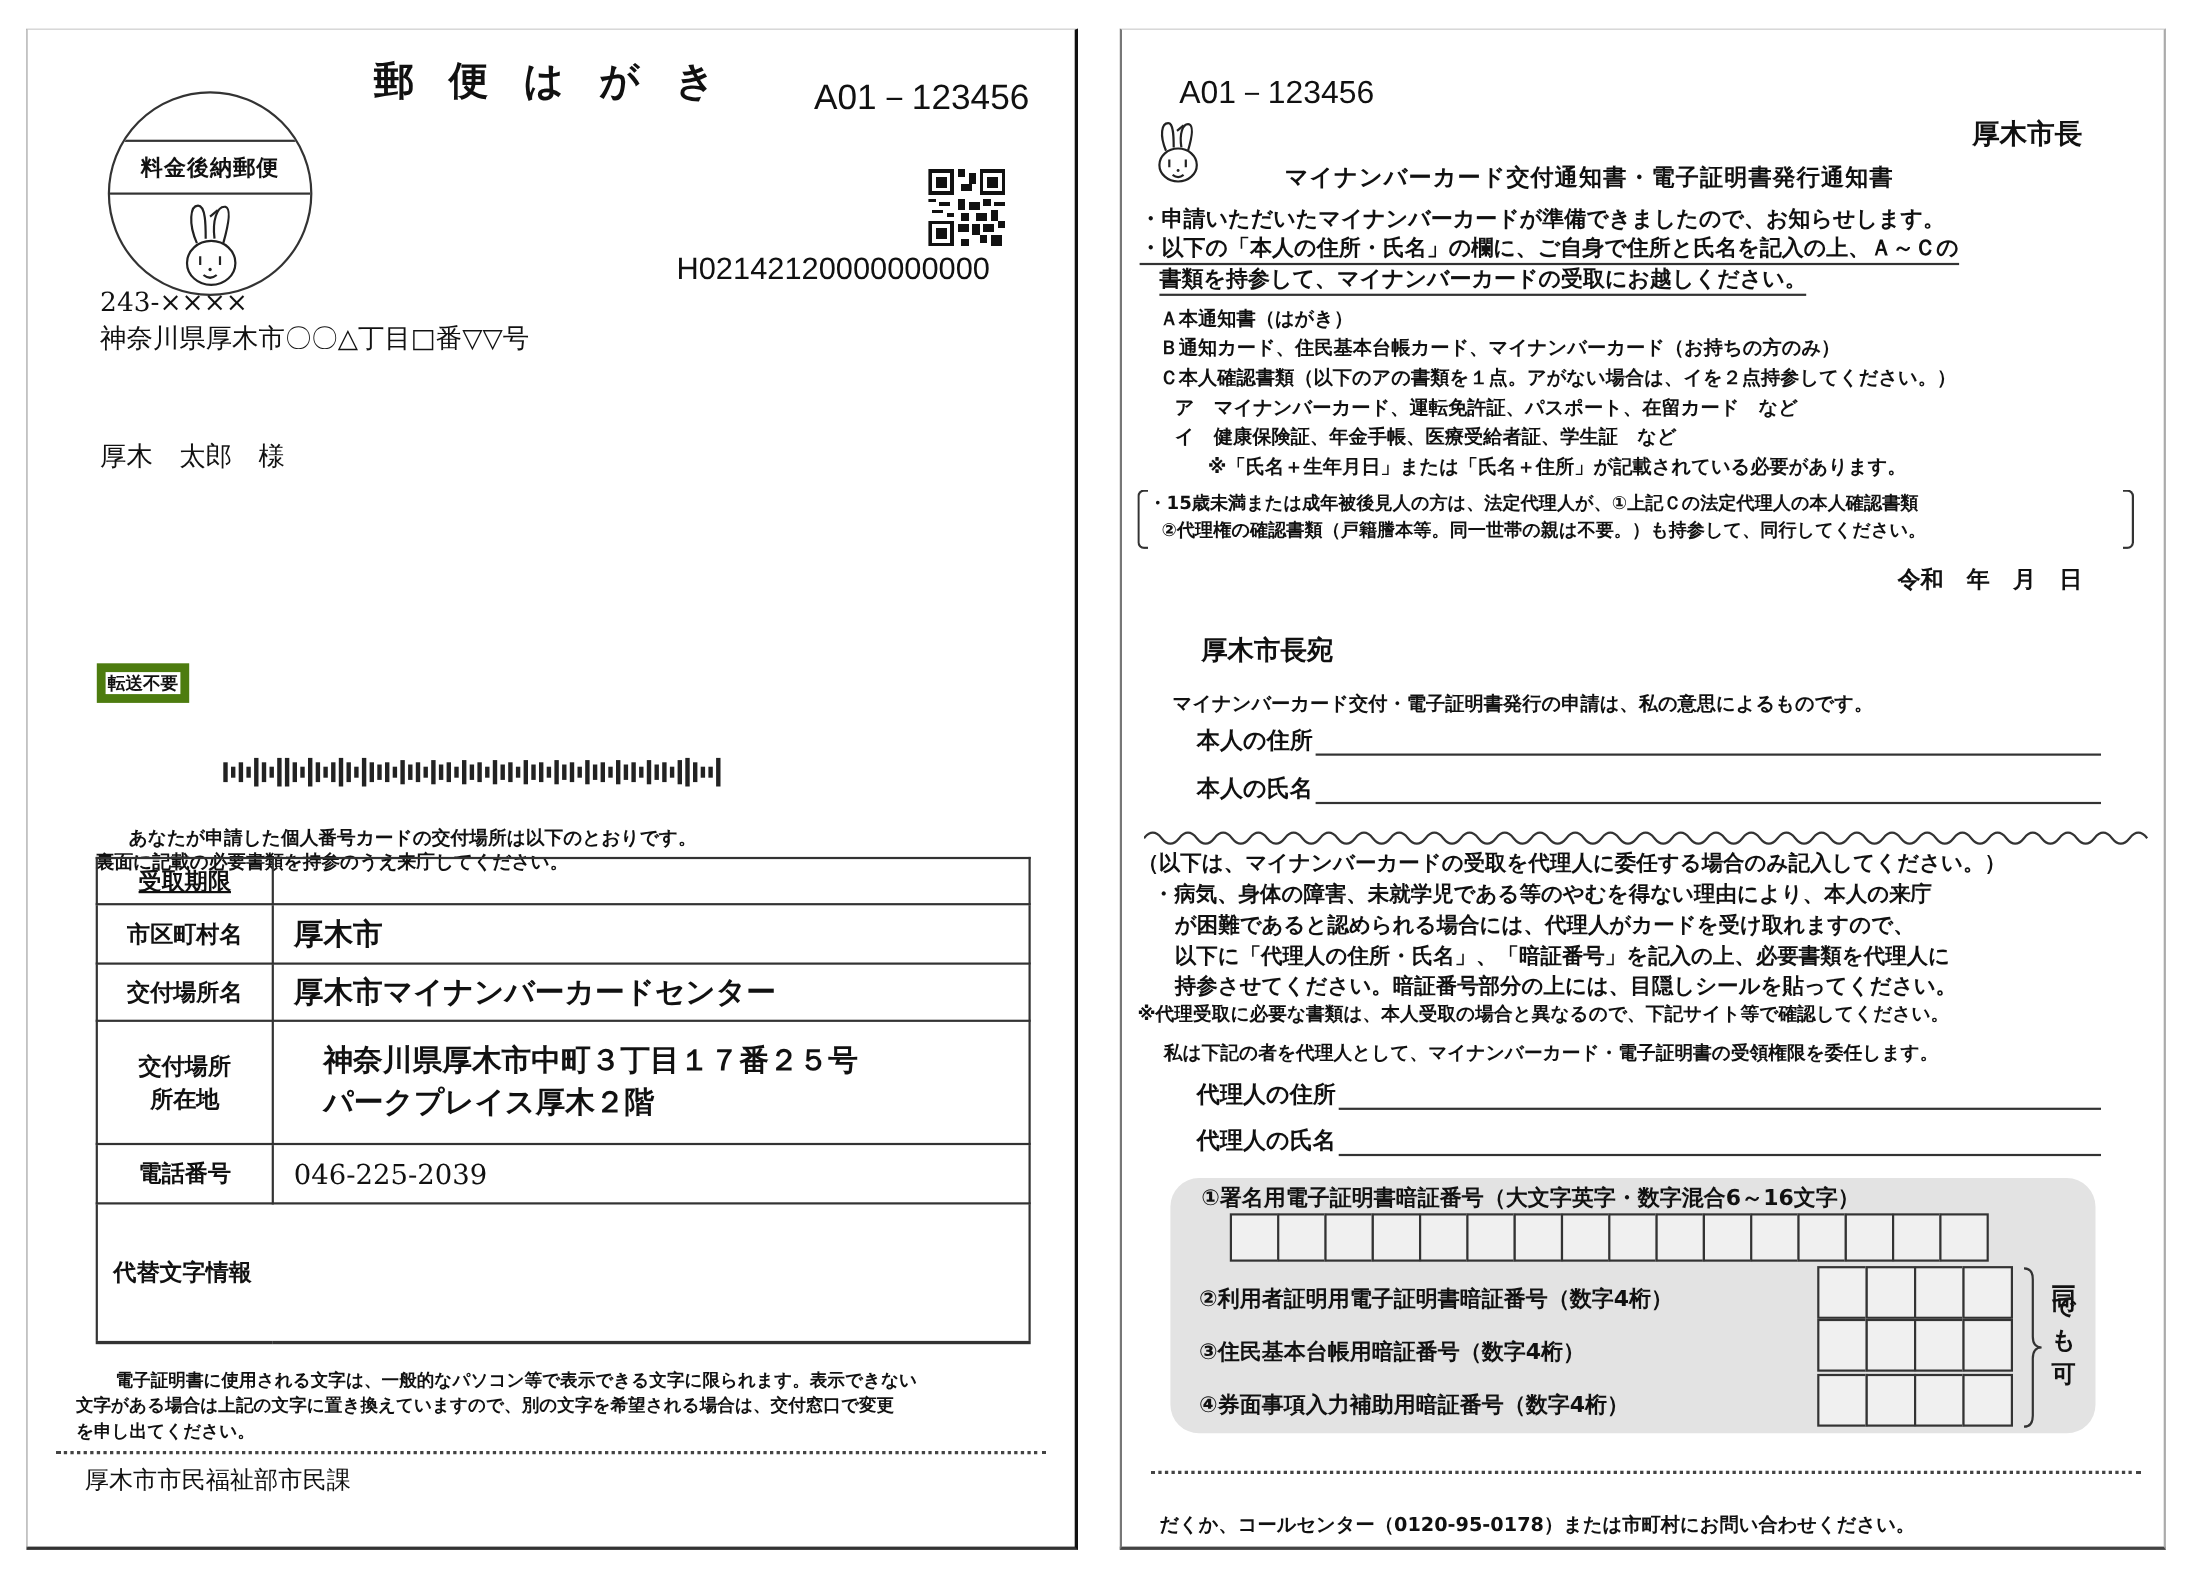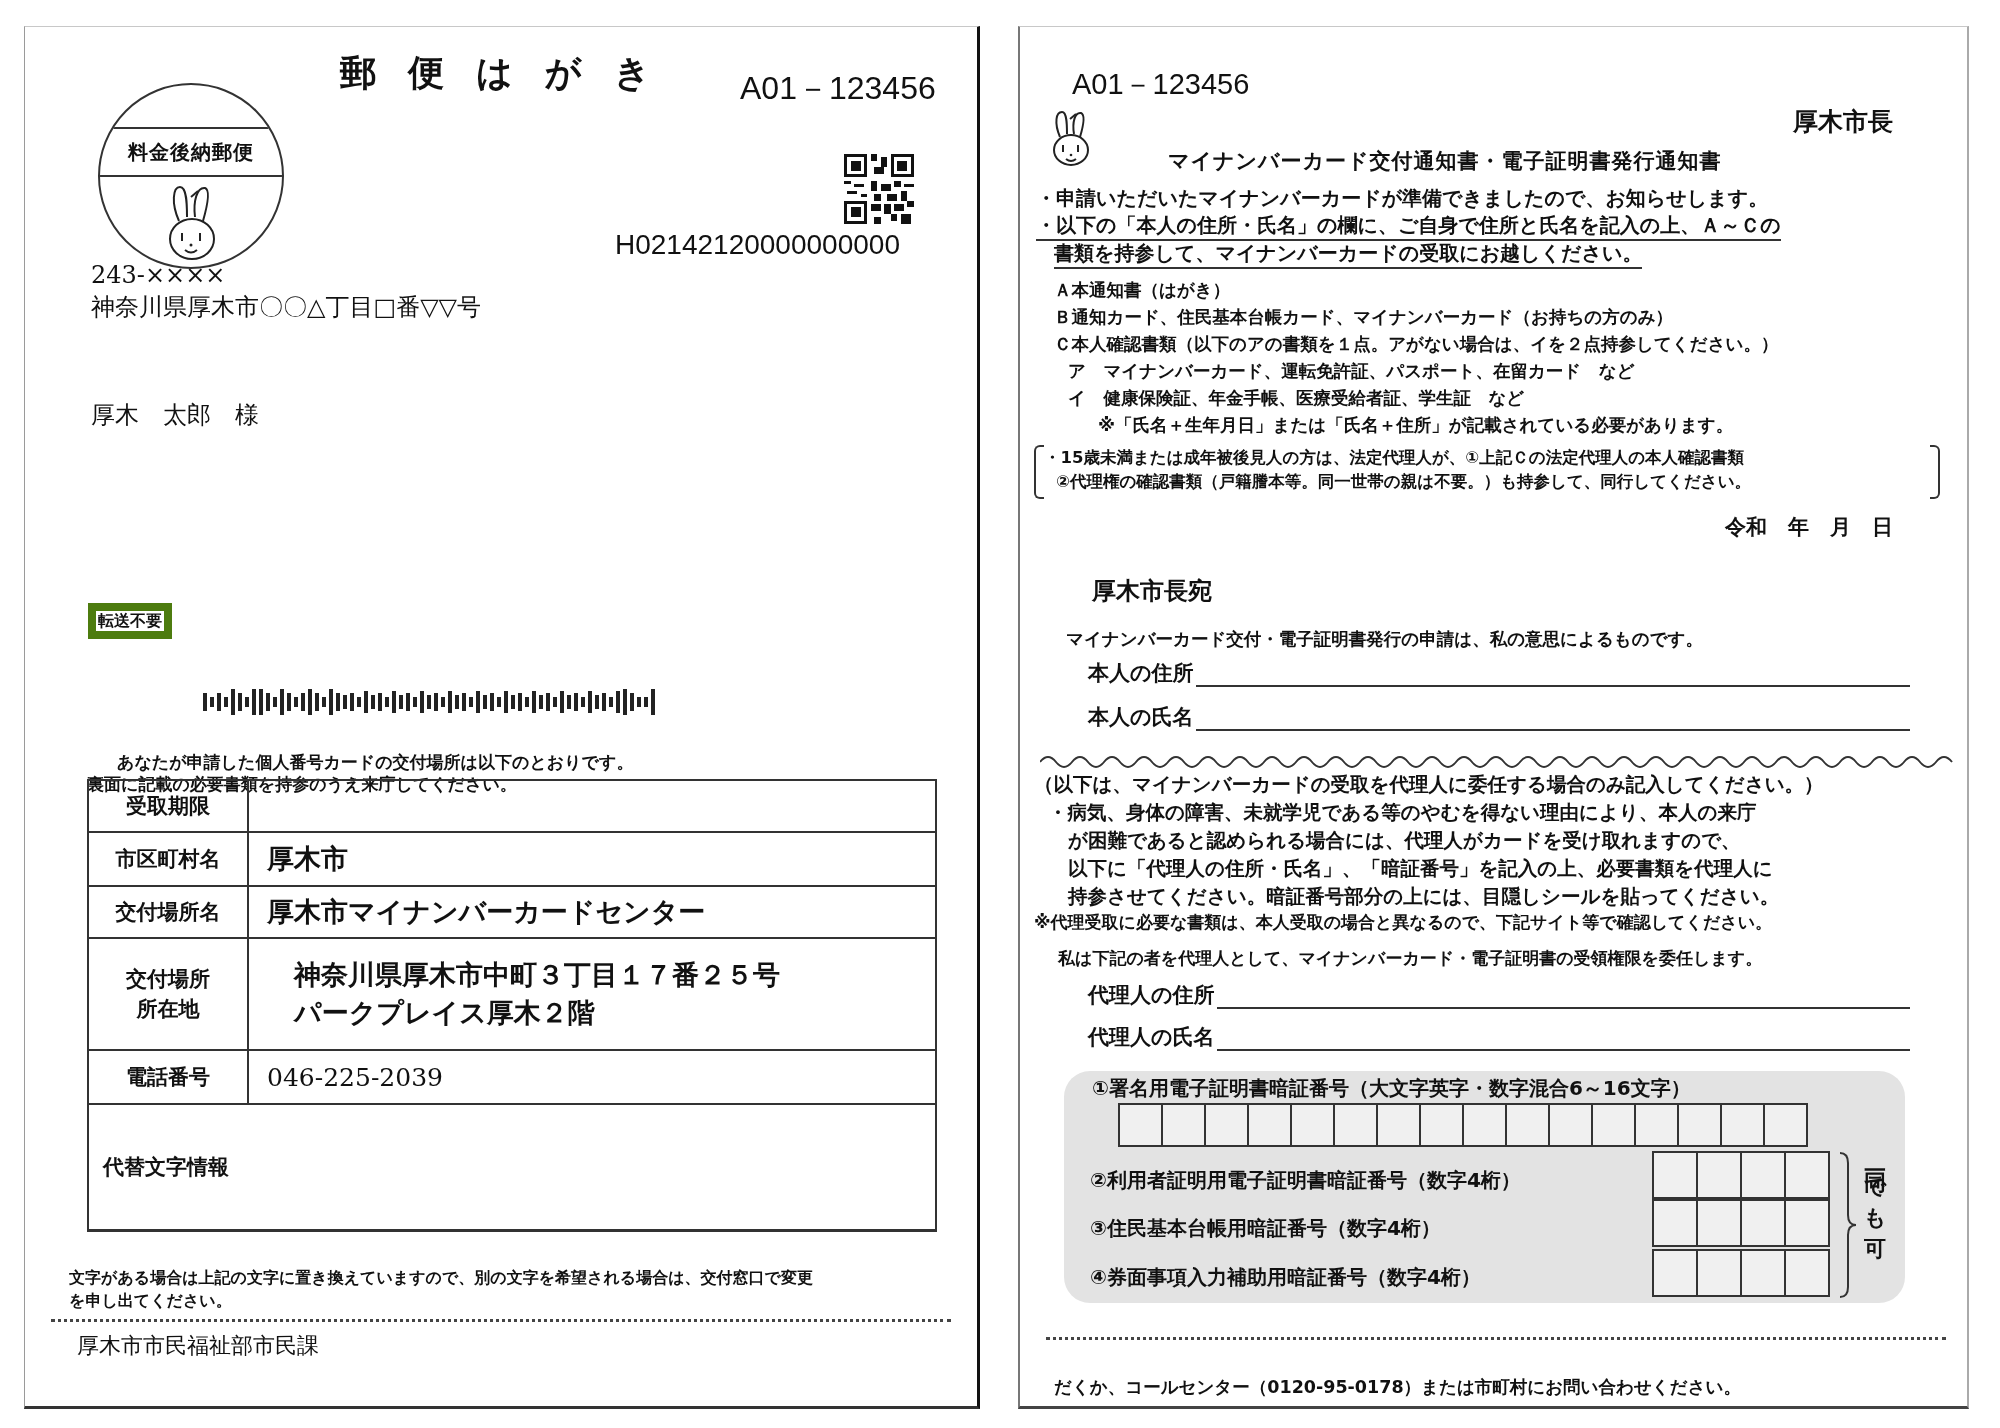--- a/index.html
+++ b/index.html
@@ -192,21 +192,21 @@
       <span style="height:10px"></span>
       <span style="height:10px"></span>
       <span style="height:26px"></span>
   </div>
 
   <div class="abs notice" style="left:92px; top:724px;">あなたが申請した個人番号カードの交付場所は以下のとおりです。</div>
   <div class="abs notice" style="left:62px; top:746px;">裏面に記載の必要書類を持参のうえ来庁してください。</div>
 
   <table class="issue" style="left:62px; top:752px;">
     <tbody>
-        <tr style="height:52px;">
+        <tr style="height:42px;text-decoration:underline;">
       <td class="label">受取期限</td>
       <td class="value"></td>
     </tr>
     <tr style="height:54px;">
       <td class="label">市区町村名</td>
       <td class="value">厚木市</td>
     </tr>
     <tr style="height:52px;">
       <td class="label">交付場所名</td>
       <td class="value">厚木市マイナンバーカードセンター</td>
@@ -227,21 +227,21 @@
     </tr>
     <tr style="height:126px;">
       <td colspan="2" class="label" style="text-align:left; padding-left:14px; border-bottom-width:3px;">
         <span>代替文字情報</span>
       </td>
     </tr>
   </tbody>
     </table>
 
   <div class="abs small-note" style="left:62px; top:1216px; width:880px; text-indent:18px;">
-    <br>
+    <span>電子証明書に使用される文字は、一般的なパソコン等で表示できる文字に限られます。表示できない</span><br>
     <span style="margin-left:-18px">文字がある場合は上記の文字に置き換えていますので、別の文字を希望される場合は、交付窓口で変更</span><br>
     <span style="margin-left:-18px">を申し出てください。</span>
   </div>
 
   <div class="abs dotted" style="left:26px; top:1292px; width:900px;"></div>
   <div class="abs dept" style="left:52px; top:1304px;">厚木市市民福祉部市民課</div>
 </div>
 
 <div id="right-card" class="card">
 

